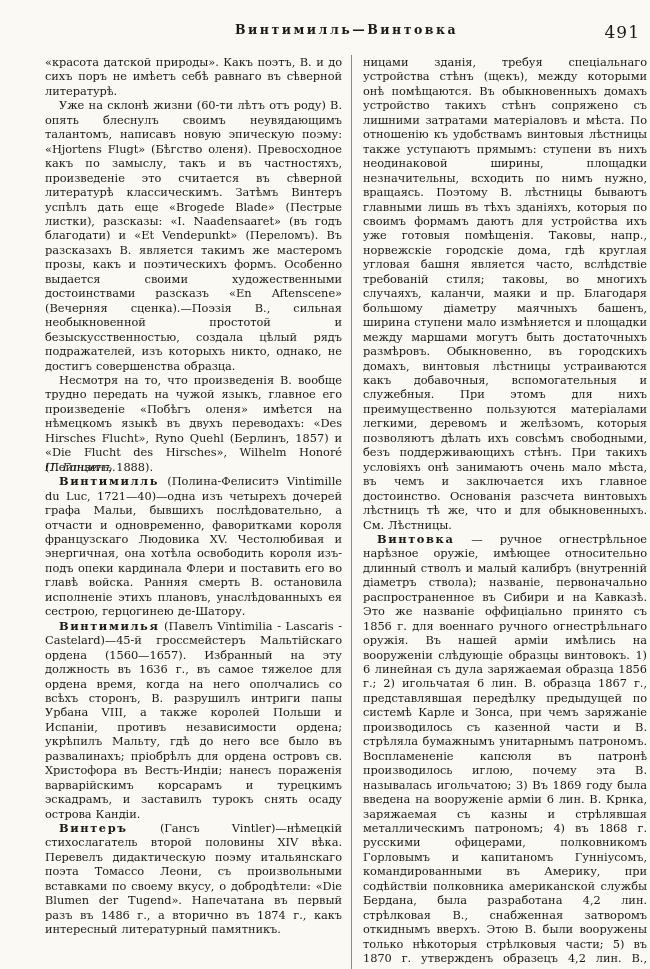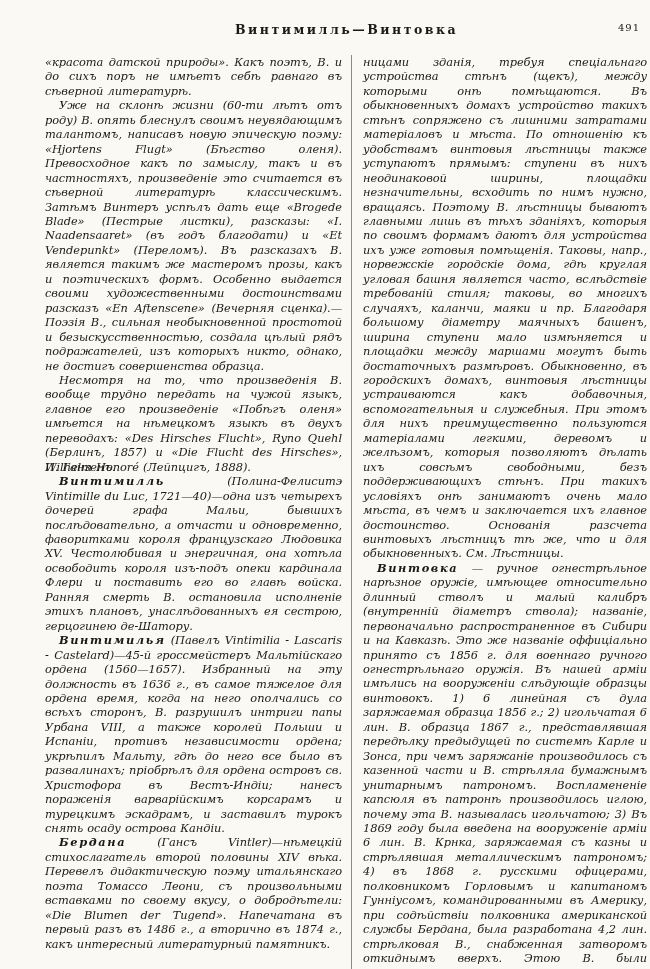--- a/index.html
+++ b/index.html
@@ -26,21 +26,21 @@
     position:absolute;
     left:0;right:0;
     text-align:center;
     font-weight:bold;
     letter-spacing:2.5px;
     font-size:12.5px;
   }
   .page-number{
     position:absolute;
     right:8px;top:0;
-    font-size:10px;
+    font-size:17px;
     letter-spacing:1px;
   }
   .cols{
     display:flex;
     margin-top:11px;
     align-items:stretch;
   }
   .col{
     text-align:justify;
     font-size:11.4px;
@@ -48,21 +48,21 @@
     letter-spacing:-0.05px;
     word-spacing:0.5px;
   }
   .col-left{width:297px;}
   .col-right{
     width:284px;
     border-left:1px solid #8d8a84;
     padding-left:11px;
     margin-left:9px;
   }
-  .para{text-indent:14px;margin:0;font-style:italic;}
+  .para{text-indent:14px;margin:0;}
   .para.noindent{text-indent:0;}
   .headword{
     font-weight:bold;
     letter-spacing:1.6px;
   }
   .sig-inline{
     text-align:left;
     font-style:italic;
     margin-top:-14.45px;
     padding-right:14px;
@@ -78,21 +78,21 @@
     <div class="page-number">491</div>
   </div>
   <div class="cols">
     <div class="col col-left" id="col-left">
         <p class="para noindent">«красота датской природы». Какъ поэтъ, В. и до сихъ поръ не имѣетъ себѣ равнаго въ сѣверной литературѣ.</p>
         <p class="para">Уже на склонѣ жизни (60-ти лѣтъ отъ роду) В. опять блеснулъ своимъ неувядающимъ талантомъ, написавъ новую эпическую поэму: «Hjortens Flugt» (Бѣгство оленя). Превосходное какъ по замыслу, такъ и въ частностяхъ, произведеніе это считается въ сѣверной литературѣ классическимъ. Затѣмъ Винтеръ успѣлъ дать еще «Brogede Blade» (Пестрые листки), разсказы: «I. Naadensaaret» (въ годъ благодати) и «Et Vendepunkt» (Переломъ). Въ разсказахъ В. является такимъ же мастеромъ прозы, какъ и поэтическихъ формъ. Особенно выдается своими художественными достоинствами разсказъ «En Aftenscene» (Вечерняя сценка).—Поэзія В., сильная необыкновенной простотой и безыскусственностью, создала цѣлый рядъ подражателей, изъ которыхъ никто, однако, не достигъ совершенства образца.</p>
         <p class="para">Несмотря на то, что произведенія В. вообще трудно передать на чужой языкъ, главное его произведеніе «Побѣгъ оленя» имѣется на нѣмецкомъ языкѣ въ двухъ переводахъ: «Des Hirsches Flucht», Ryno Quehl (Берлинъ, 1857) и «Die Flucht des Hirsches», Wilhelm Honoré (Лейпцигъ, 1888).</p>
         <div class="sig-inline">П. Ганзенъ.</div>
         <p class="para"><span class="headword">Винтимилль</span> (Полина-Фелиситэ Vintimille du Luc, 1721—40)—одна изъ четырехъ дочерей графа Мальи, бывшихъ послѣдовательно, а отчасти и одновременно, фаворитками короля французскаго Людовика XV. Честолюбивая и энергичная, она хотѣла освободить короля изъ-подъ опеки кардинала Флери и поставить его во главѣ войска. Ранняя смерть В. остановила исполненіе этихъ плановъ, унаслѣдованныхъ ея сестрою, герцогинею де-Шатору.</p>
         <p class="para"><span class="headword">Винтимилья</span> (Павелъ Vintimilia - Lascaris - Castelard)—45-й гроссмейстеръ Мальтійскаго ордена (1560—1657). Избранный на эту должность въ 1636 г., въ самое тяжелое для ордена время, когда на него ополчались со всѣхъ сторонъ, В. разрушилъ интриги папы Урбана VIII, а также королей Польши и Испаніи, противъ независимости ордена; укрѣпилъ Мальту, гдѣ до него все было въ развалинахъ; пріобрѣлъ для ордена островъ св. Христофора въ Вестъ-Индіи; нанесъ пораженія варварійскимъ корсарамъ и турецкимъ эскадрамъ, и заставилъ турокъ снять осаду острова Кандіи.</p>
-        <p class="para"><span class="headword">Бердана</span> (Гансъ Vintler)—нѣмецкій стихослагатель второй половины XIV вѣка. Перевелъ дидактическую поэму итальянскаго поэта Томассо Леони, съ произвольными вставками по своему вкусу, о добродѣтели: «Die Blumen der Tugend». Напечатана въ первый разъ въ 1486 г., а вторично въ 1874 г., какъ интересный литературный памятникъ.</p>
+        <p class="para"><span class="headword">Винтеръ</span> (Гансъ Vintler)—нѣмецкій стихослагатель второй половины XIV вѣка. Перевелъ дидактическую поэму итальянскаго поэта Томассо Леони, съ произвольными вставками по своему вкусу, о добродѣтели: «Die Blumen der Tugend». Напечатана въ первый разъ въ 1486 г., а вторично въ 1874 г., какъ интересный литературный памятникъ.</p>
       </div>
     <div class="col col-right">
       <div id="col-right-inner">
           <p class="para noindent">ницами зданія, требуя спеціальнаго устройства стѣнъ (щекъ), между которыми онѣ помѣщаются. Въ обыкновенныхъ домахъ устройство такихъ стѣнъ сопряжено съ лишними затратами матеріаловъ и мѣста. По отношенію къ удобствамъ винтовыя лѣстницы также уступаютъ прямымъ: ступени въ нихъ неодинаковой ширины, площадки незначительны, всходить по нимъ нужно, вращаясь. Поэтому В. лѣстницы бываютъ главными лишь въ тѣхъ зданіяхъ, которыя по своимъ формамъ даютъ для устройства ихъ уже готовыя помѣщенія. Таковы, напр., норвежскіе городскіе дома, гдѣ круглая угловая башня является часто, вслѣдствіе требованій стиля; таковы, во многихъ случаяхъ, каланчи, маяки и пр. Благодаря большому діаметру маячныхъ башенъ, ширина ступени мало измѣняется и площадки между маршами могутъ быть достаточныхъ размѣровъ. Обыкновенно, въ городскихъ домахъ, винтовыя лѣстницы устраиваются какъ добавочныя, вспомогательныя и служебныя. При этомъ для нихъ преимущественно пользуются матеріалами легкими, деревомъ и желѣзомъ, которыя позволяютъ дѣлать ихъ совсѣмъ свободными, безъ поддерживающихъ стѣнъ. При такихъ условіяхъ онѣ занимаютъ очень мало мѣста, въ чемъ и заключается ихъ главное достоинство. Основанія разсчета винтовыхъ лѣстницъ тѣ же, что и для обыкновенныхъ. См. Лѣстницы.</p>
           <p class="para"><span class="headword">Винтовка</span> — ручное огнестрѣльное нарѣзное оружіе, имѣющее относительно длинный стволъ и малый калибръ (внутренній діаметръ ствола); названіе, первоначально распространенное въ Сибири и на Кавказѣ. Это же названіе оффиціально принято съ 1856 г. для военнаго ручного огнестрѣльнаго оружія. Въ нашей арміи имѣлись на вооруженіи слѣдующіе образцы винтовокъ. 1) 6 линейная съ дула заряжаемая образца 1856 г.; 2) игольчатая 6 лин. В. образца 1867 г., представлявшая передѣлку предыдущей по системѣ Карле и Зонса, при чемъ заряжаніе производилось съ казенной части и В. стрѣляла бумажнымъ унитарнымъ патрономъ. Воспламененіе капсюля въ патронѣ производилось иглою, почему эта В. называлась игольчатою; 3) Въ 1869 году была введена на вооруженіе арміи 6 лин. В. Крнка, заряжаемая съ казны и стрѣлявшая металлическимъ патрономъ; 4) въ 1868 г. русскими офицерами, полковникомъ Горловымъ и капитаномъ Гунніусомъ, командированными въ Америку, при содѣйствіи полковника американской службы Бердана, была разработана 4,2 лин. стрѣлковая В., снабженная затворомъ откиднымъ вверхъ. Этою В. были вооружены только нѣкоторыя стрѣлковыя части; 5) въ 1870 г. утвержденъ образецъ 4,2 лин. В., называемый также В. Бердана № 2, который и находится въ настоящее время на вооруженіи нашей арміи, при чемъ этой В. имѣется три образца, а именно: а) пѣхотная для вооруженія пѣхоты, б) драгунская для вооруженія регулярной кавалеріи и в) казачья для вооруженія казачьихъ войскъ. Перечисленные образцы имѣютъ каналы ствола (за исключеніемъ его длины) и части запирающаго механизма оди-</p>
         </div>
 
     </div>
   </div>
 </div>

